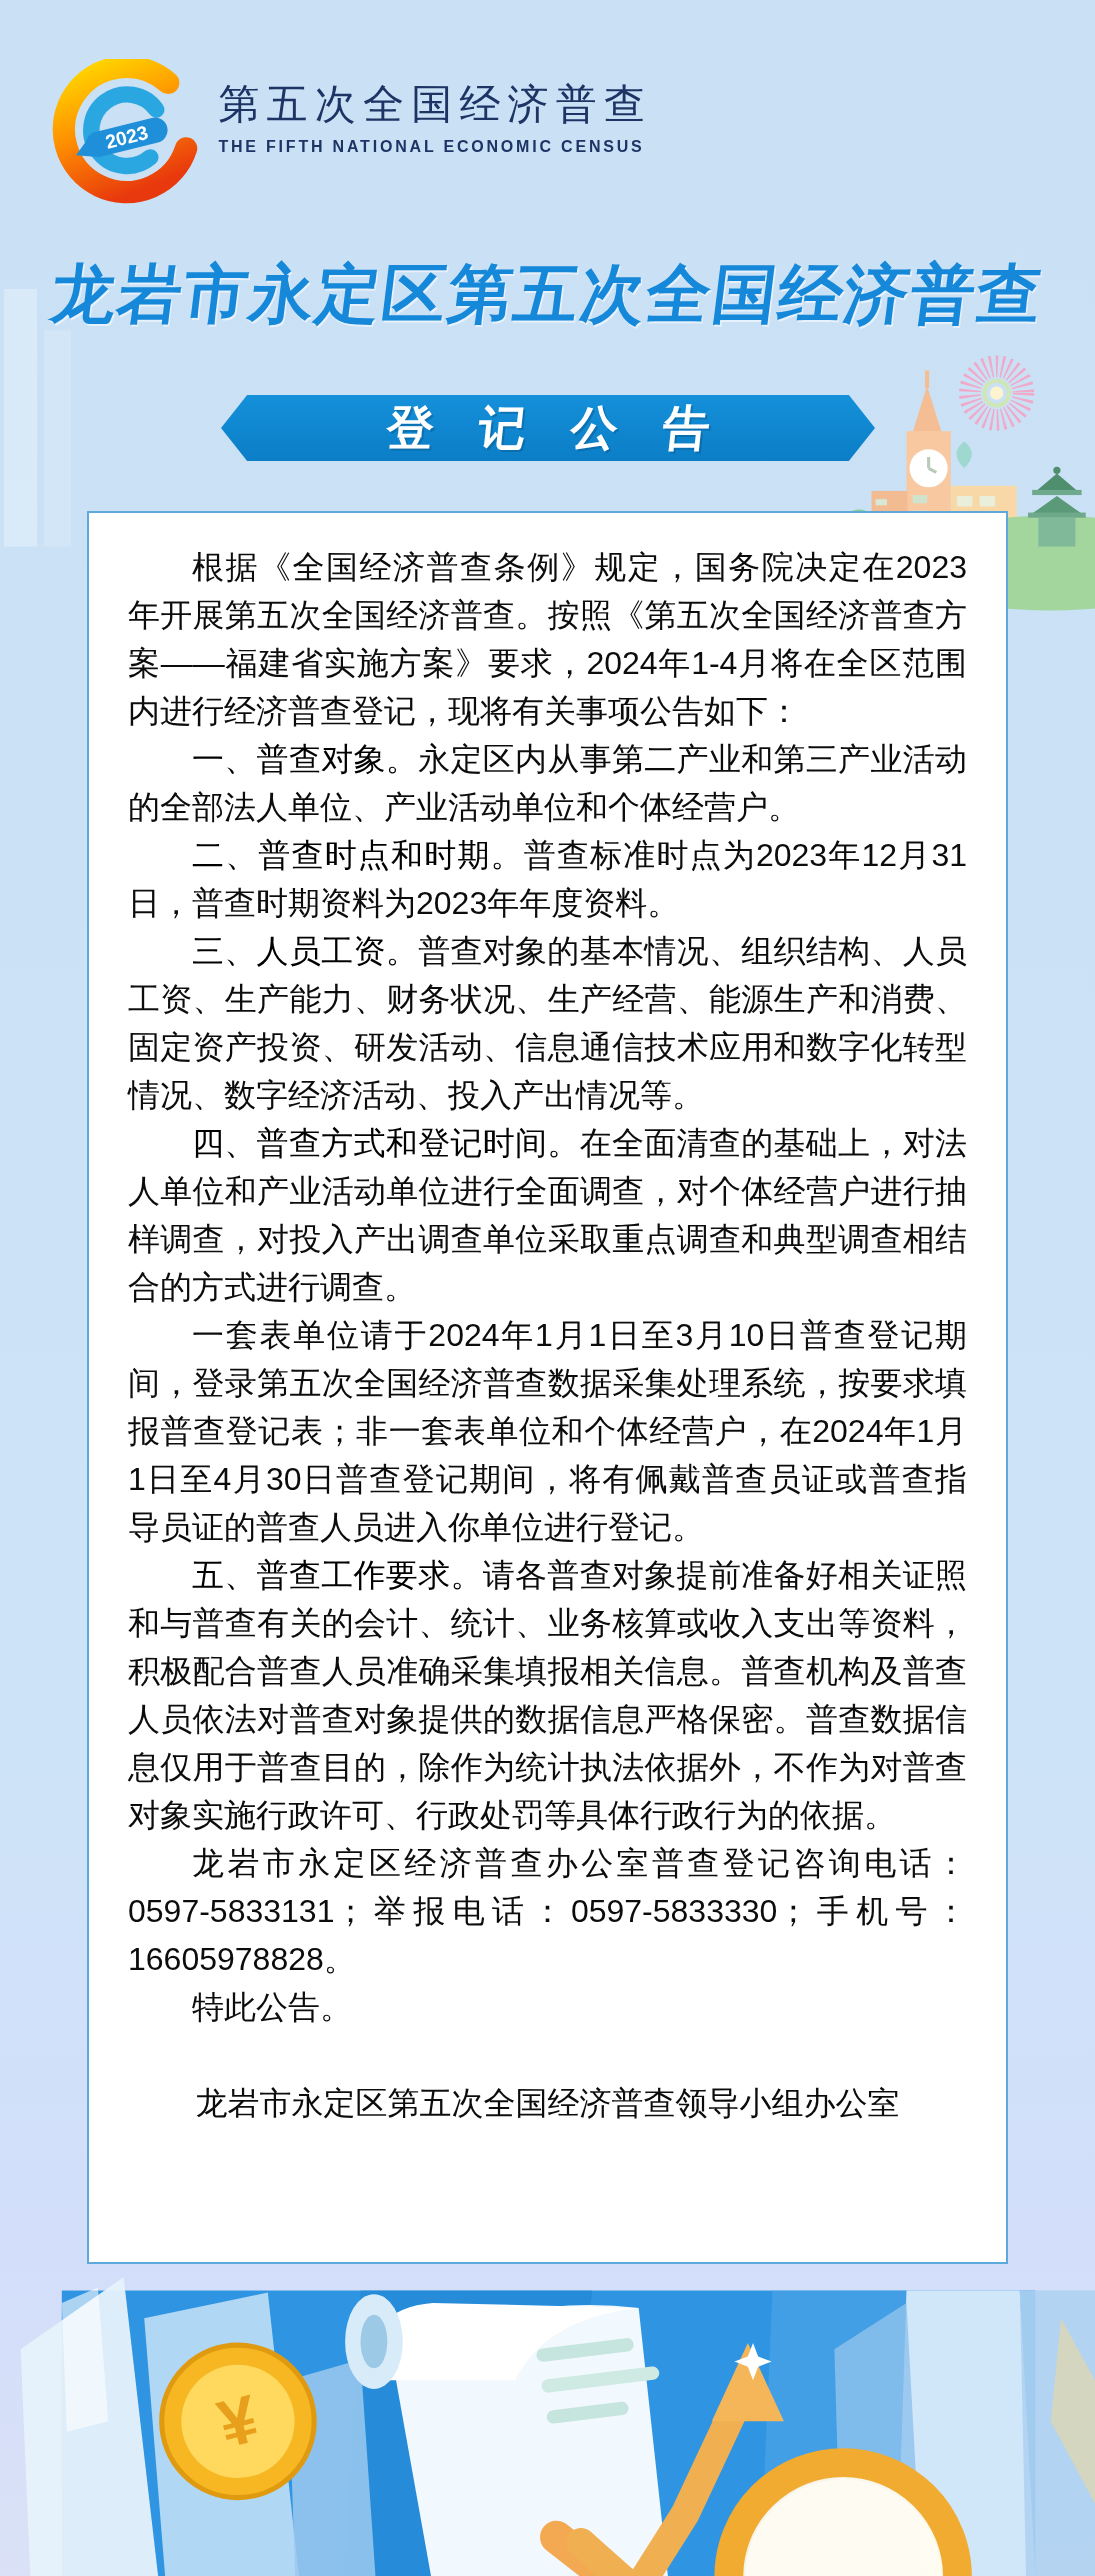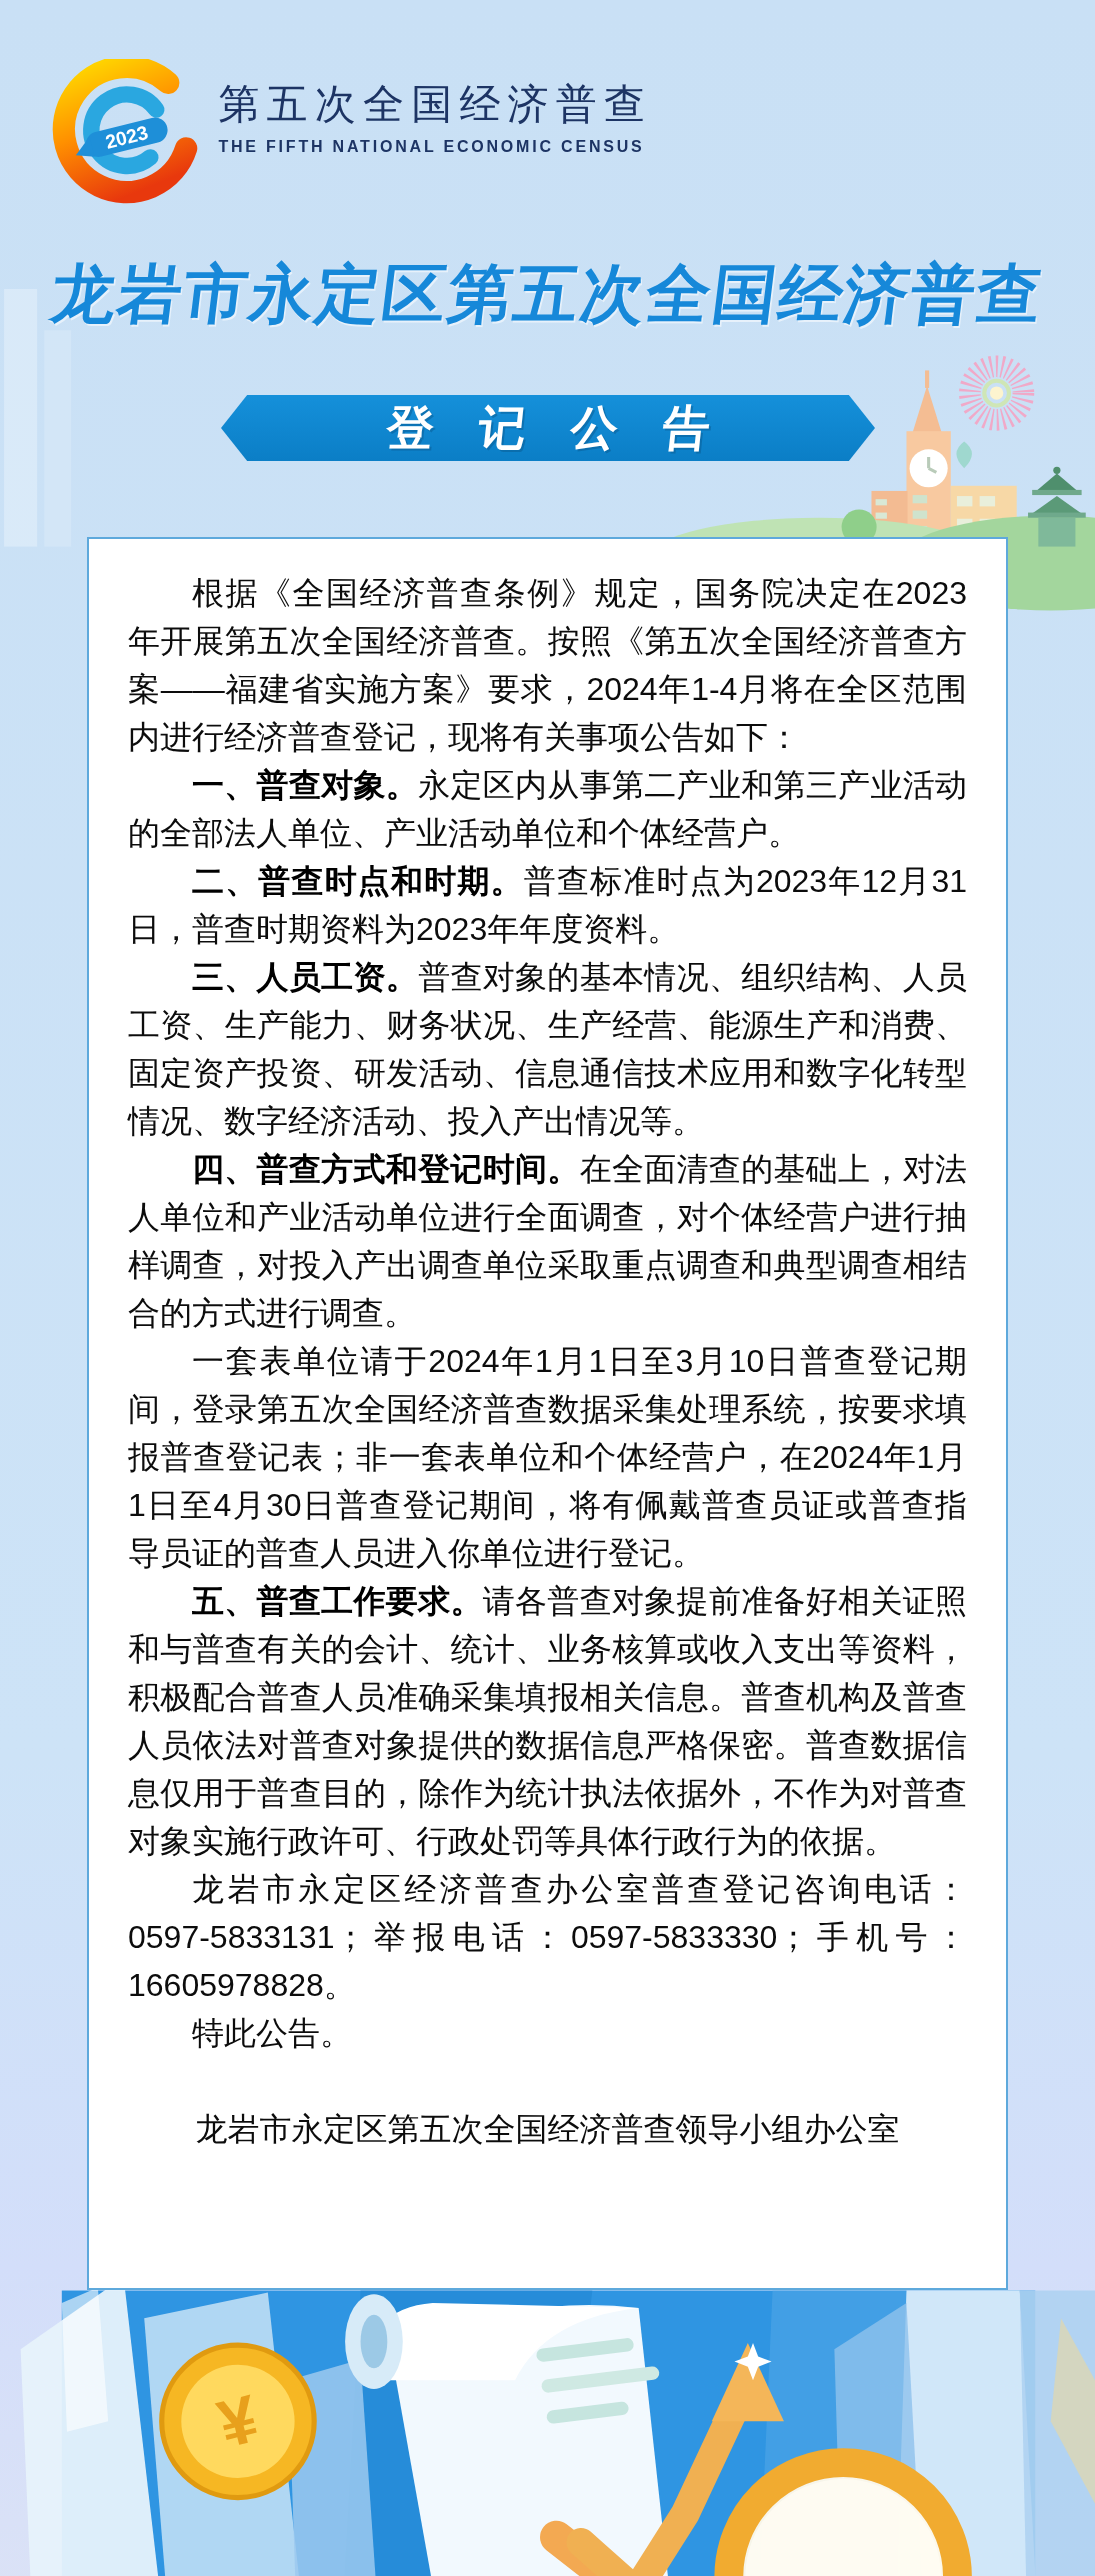--- a/index.html
+++ b/index.html
@@ -36,27 +36,27 @@
     display:flex;align-items:center;justify-content:center;
     filter:drop-shadow(0 3.1px 1px rgba(10,90,150,.35));
   }
   .banner span{
     color:#fff;font-size:47px;font-weight:900;letter-spacing:45px;
     padding-left:45px;transform:skewX(-6deg);
     text-shadow:2.1px 2.1px 0 rgba(9,86,140,.45);
   }
   
   .notice-box{
-    position:absolute;left:87px;top:537px;width:921px;height:1753px;z-index:2;
+    position:absolute;left:87px;top:511px;width:921px;height:1753px;z-index:2;
     background:#ffffff;border:2.6px solid #5ea9dc;box-sizing:border-box;
     padding:30px 39px 20.6px 39px;
     color:#0c0c0c;font-size:32px;line-height:48px;text-align:justify;
   }
   .para{margin:0;text-indent:2em;}
-  .para b{font-weight:700;color:#000;}
+  .para b{font-weight:400;color:#000;}
   .sign{margin:0;text-align:center;text-indent:0;}
   .sign-office{margin-top:48px;}
 </style>
 </head>
 <body>
 
 <div class="poster">
 
   <svg class="deco" width="1095" height="2834" viewBox="0 0 2126 5500" aria-hidden="true">
 

